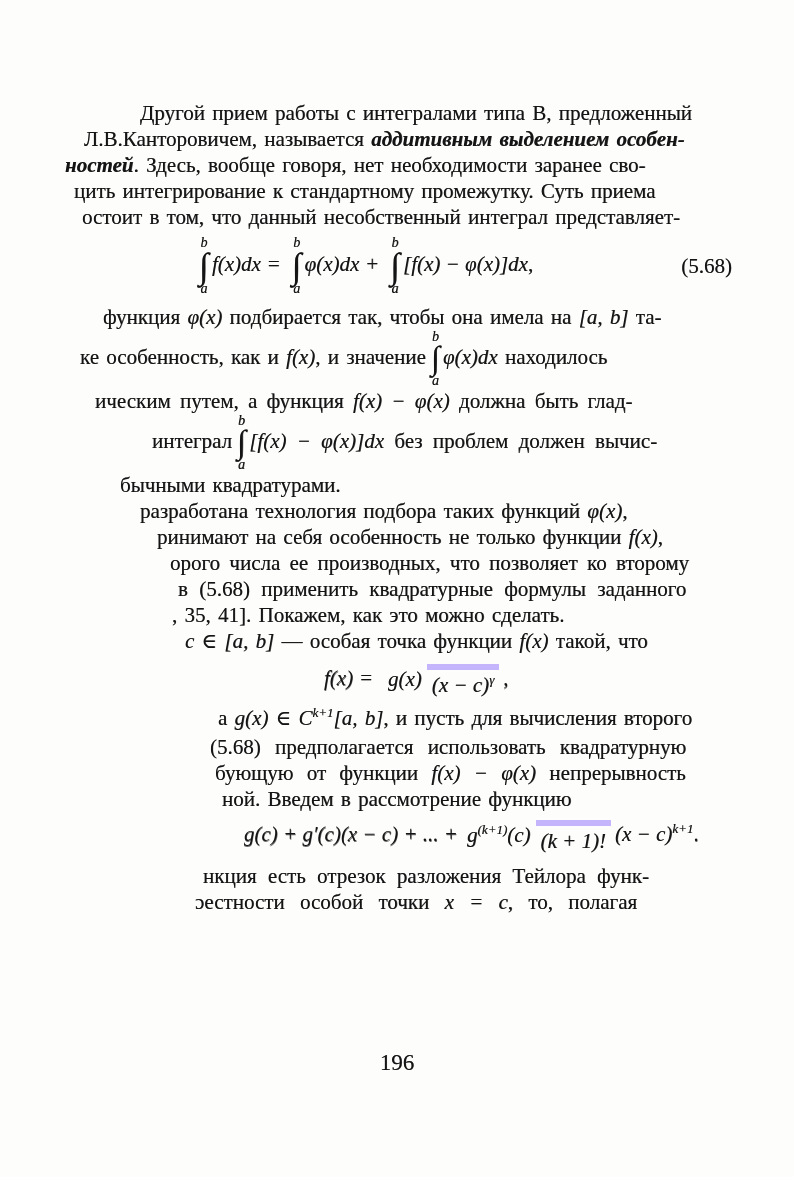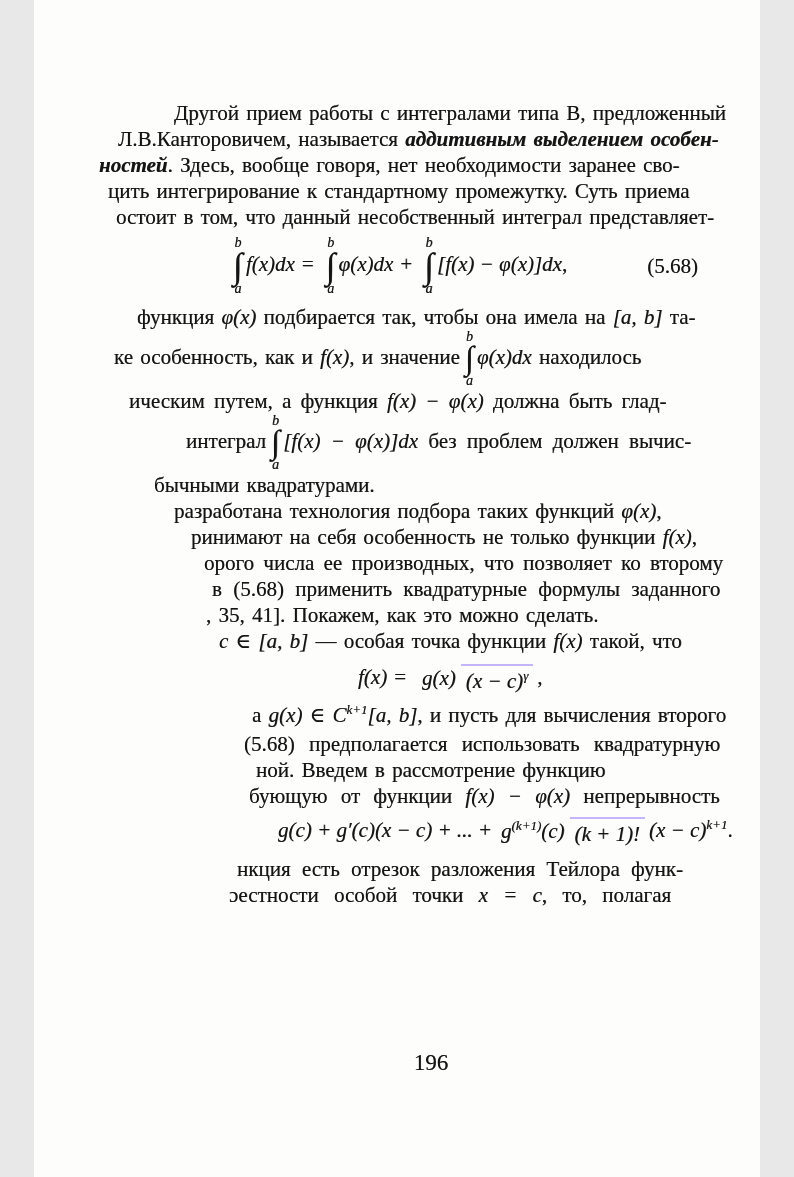--- a/index.html
+++ b/index.html
@@ -1,34 +1,34 @@
 <!DOCTYPE html>
 <html><head>
 <meta charset="utf-8">
 <style>
   html,body{margin:0;padding:0;background:#e8e8e8;}
   .page{
-    position:relative;width:726px;height:1177px;background:#fdfdfc;
+    position:relative;width:794px;height:1177px;background:#fdfdfc;
     overflow:hidden;margin:0 auto;
     font-family:"Liberation Serif","DejaVu Serif",serif;
     color:#141414;
     text-shadow:0.35px 0.15px 0 rgba(10,10,10,0.6);
   }
   .content{position:absolute;top:100px;left:62px;right:58px;font-size:21px;line-height:26px;}
   .ln{white-space:nowrap;word-spacing:2px;}
   .m{font-style:italic;}
   .bi{font-weight:bold;font-style:italic;}
   .sup{font-size:13px;font-style:italic;position:relative;top:-8px;letter-spacing:0;}
   .iint{display:inline-flex;flex-direction:column;align-items:center;vertical-align:middle;line-height:1;margin:0 3px 0 5px;}
   .iint .lm{font-size:14px;font-style:italic;line-height:1;}
   .iint .sy{font-size:33px;line-height:0.9;font-style:normal;}
   .iint.big .sy{font-size:36px;}
   .frac{display:inline-flex;flex-direction:row;align-items:center;vertical-align:middle;line-height:1.15;margin:0 4px;}
   .frac .nu{padding:0 5px 2px;}
-  .frac .de{border-top:2px solid #c4b5fd;padding:3px 5px 0;}
+  .frac .de{border-top:6px solid #c4b5fd;padding:3px 5px 0;}
   .eq{position:relative;white-space:nowrap;}
   .op{margin:0 7px;font-style:normal;}
   .eqnum{position:absolute;right:4px;top:50%;transform:translateY(-50%);font-style:normal;}
   .pagenum{position:absolute;left:0;width:794px;top:1050px;text-align:center;font-size:23px;}
 </style>
 </head>
 <body>
 
 <div class="page">
   <div class="content">
@@ -79,22 +79,22 @@
 
     <div class="eq" style="margin:10px 0 8px">
       <span style="margin-left:262px"></span><span class="m">f(x)</span><span class="op">=</span><span class="frac">
           <span class="nu m">g(x)</span>
           <span class="de m"><span>(x − c)</span><span class="sup">γ</span></span>
         </span><span>,</span>
     </div>
 
     <div class="ln" style="margin-left:156px;margin-top:6px"><span>а </span><span class="m">g(x) ∈ C</span><span class="sup">k+1</span><span class="m">[a, b]</span><span>, и пусть для вычисления второго</span></div>
     <div class="ln" style="margin-left:148px;word-spacing:9px"><span>(5.68) предполагается использовать квадратурную</span></div>
+    <div class="ln" style="margin-left:153px;word-spacing:8px"><span>бующую от функции </span><span class="m">f(x) − φ(x)</span><span> непрерывность</span></div>
     <div class="ln" style="margin-left:160px"><span>ной. Введем в рассмотрение функцию</span></div>
-    <div class="ln" style="margin-left:153px;word-spacing:8px"><span>бующую от функции </span><span class="m">f(x) − φ(x)</span><span> непрерывность</span></div>
 
     <div class="eq" style="margin:8px 0 10px">
       <span style="margin-left:182px"></span><span class="m">g(c) + g′(c)(x − c) + ... +</span><span class="frac">
           <span class="nu m"><span>g</span><span class="sup">(k+1)</span><span>(c)</span></span>
           <span class="de m">(k + 1)!</span>
         </span><span class="m"><span>(x − c)</span><span class="sup">k+1</span></span><span>.</span>
     </div>
 
     <div class="ln" style="margin-left:141px;word-spacing:6px"><span>нкция есть отрезок разложения Тейлора функ-</span></div>
     <div class="ln" style="margin-left:133px;word-spacing:10px"><span>ɔестности особой точки </span><span class="m">x = c</span><span>, то, полагая</span></div>

